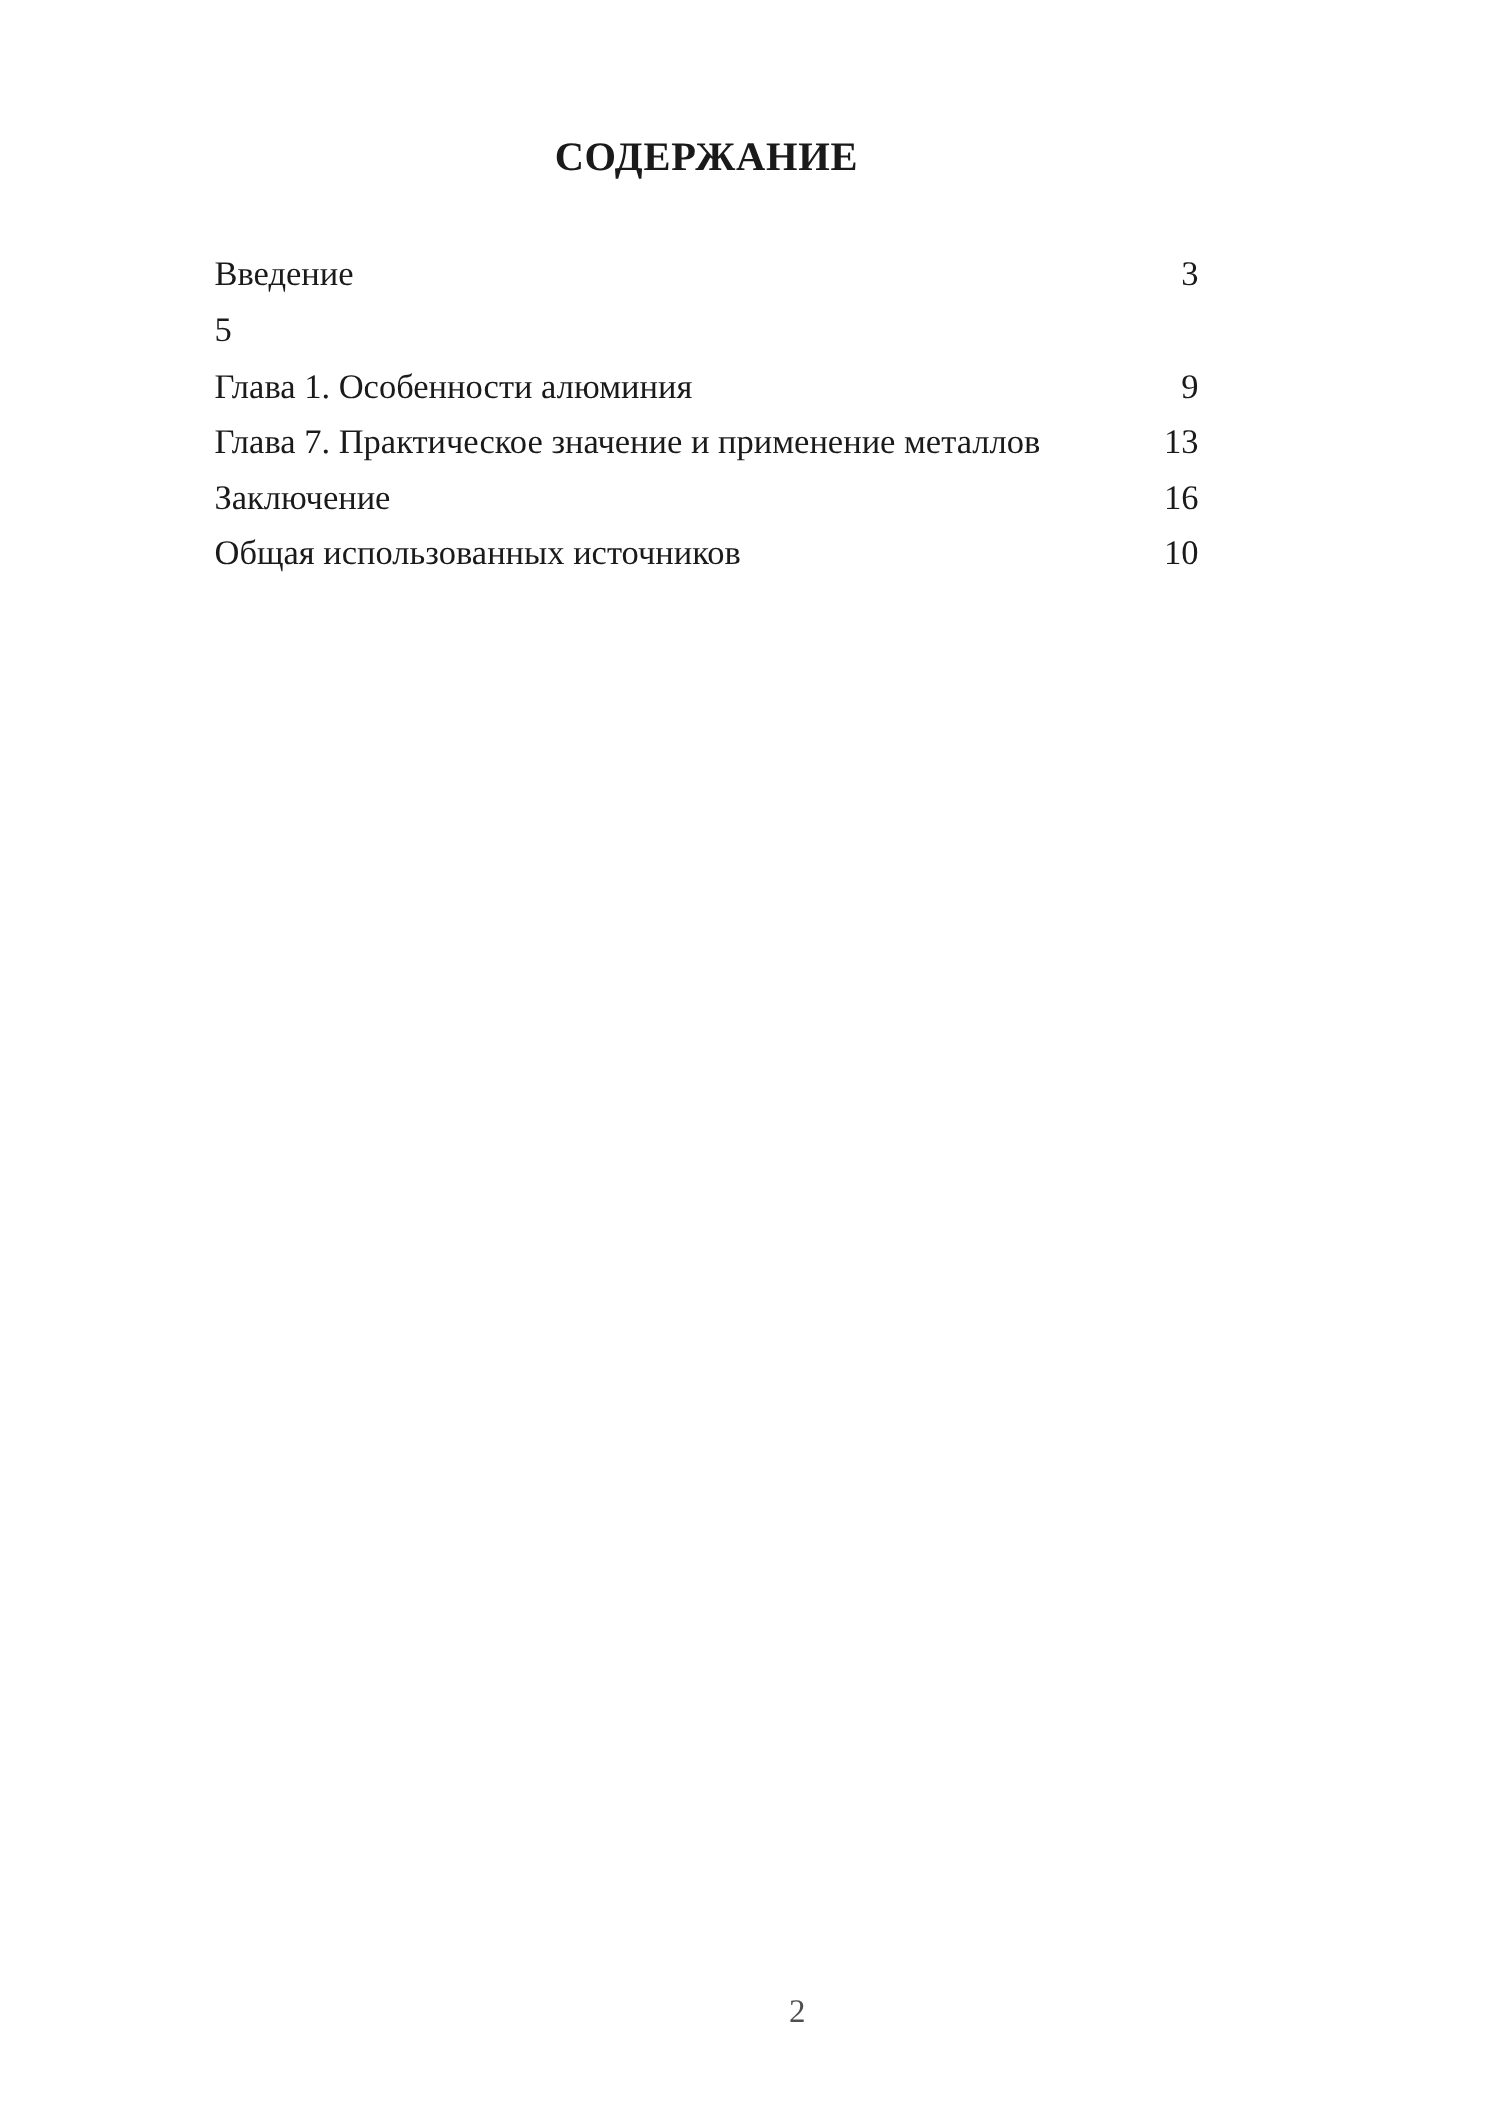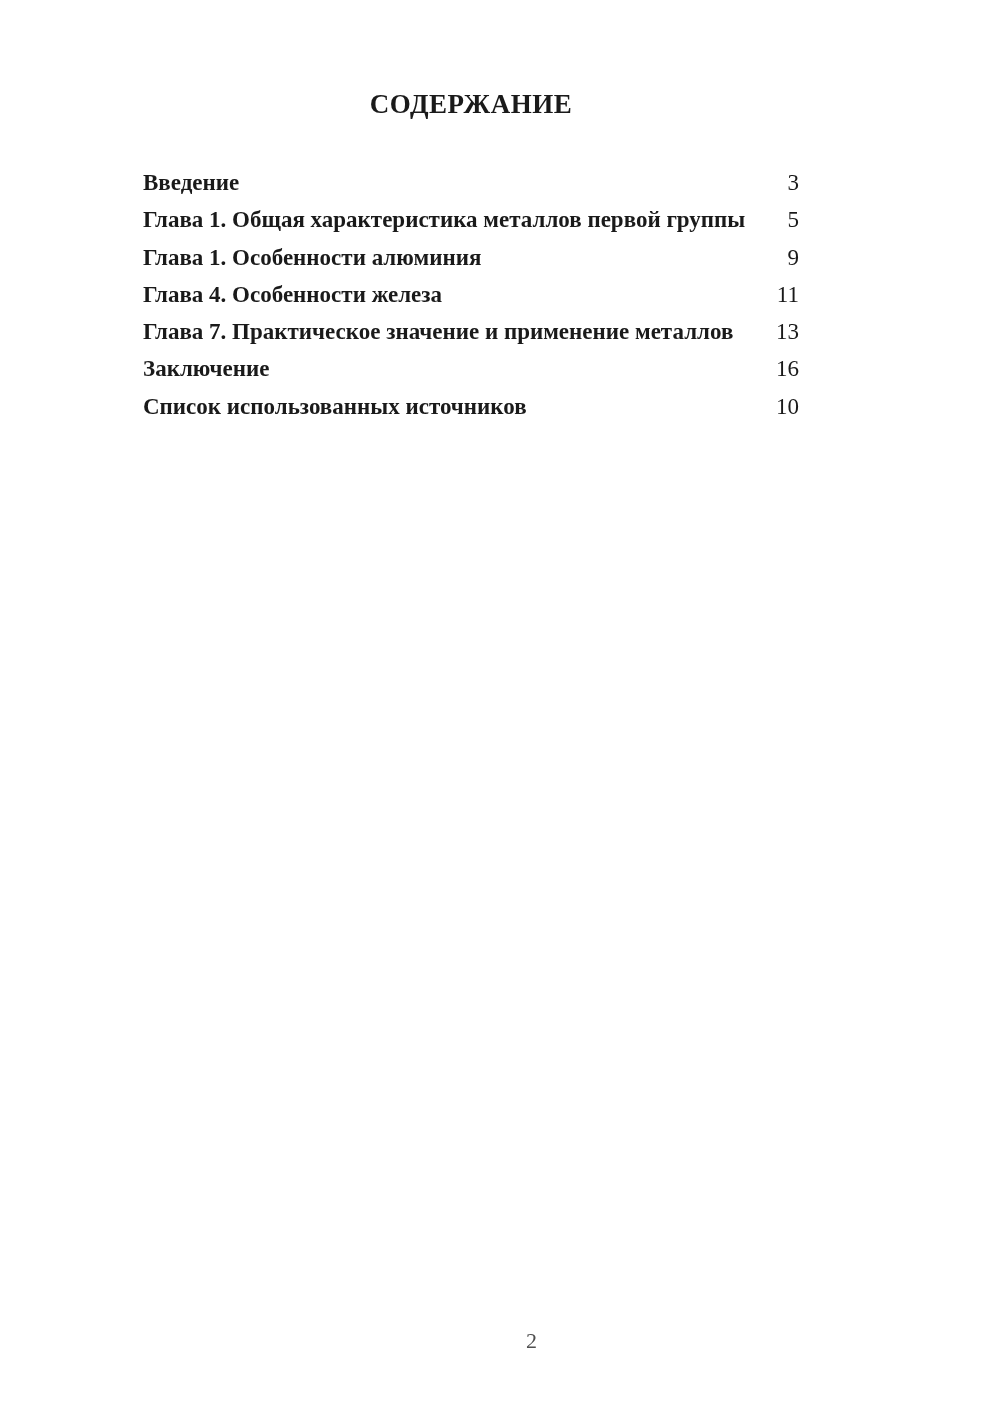--- a/index.html
+++ b/index.html
@@ -36,21 +36,20 @@
   .toc-row {
     display: flex;
     justify-content: space-between;
     align-items: baseline;
     font-size: 23px;
     line-height: 37.3px;
   }
   .toc-label {
     text-align: left;
     padding-right: 20px;
-    font-weight: bold;
   }
   .toc-page {
     text-align: right;
     white-space: nowrap;
   }
   .footer-page-number {
     position: absolute;
     top: 1327px;
     left: 143px;
     width: 777px;
@@ -68,47 +67,42 @@
     <h1 class="doc-title">СОДЕРЖАНИЕ</h1>
 
     <div class="toc">
 
         <div class="toc-row">
           <span class="toc-label">Введение</span>
           <span class="toc-page">3</span>
         </div>
 
         <div class="toc-row">
-          <span class="toc-label">Глава 1. Общая характеристика металлов первой группы</span>
           <span class="toc-page">5</span>
         </div>
 
 
         <div class="toc-row">
           <span class="toc-label">Глава 1. Особенности алюминия</span>
           <span class="toc-page">9</span>
         </div>
 
-        <div class="toc-row">
-          <span class="toc-label">Глава 4. Особенности железа</span>
-          <span class="toc-page">11</span>
-        </div>
 
         <div class="toc-row">
           <span class="toc-label">Глава 7. Практическое значение и применение металлов</span>
           <span class="toc-page">13</span>
         </div>
 
         <div class="toc-row">
           <span class="toc-label">Заключение</span>
           <span class="toc-page">16</span>
         </div>
 
         <div class="toc-row">
-          <span class="toc-label">Список использованных источников</span>
+          <span class="toc-label">Общая использованных источников</span>
           <span class="toc-page">10</span>
         </div>
 
     </div>
   </div>
 
   <div class="footer-page-number">2</div>
 </div>
 
 </body></html>

